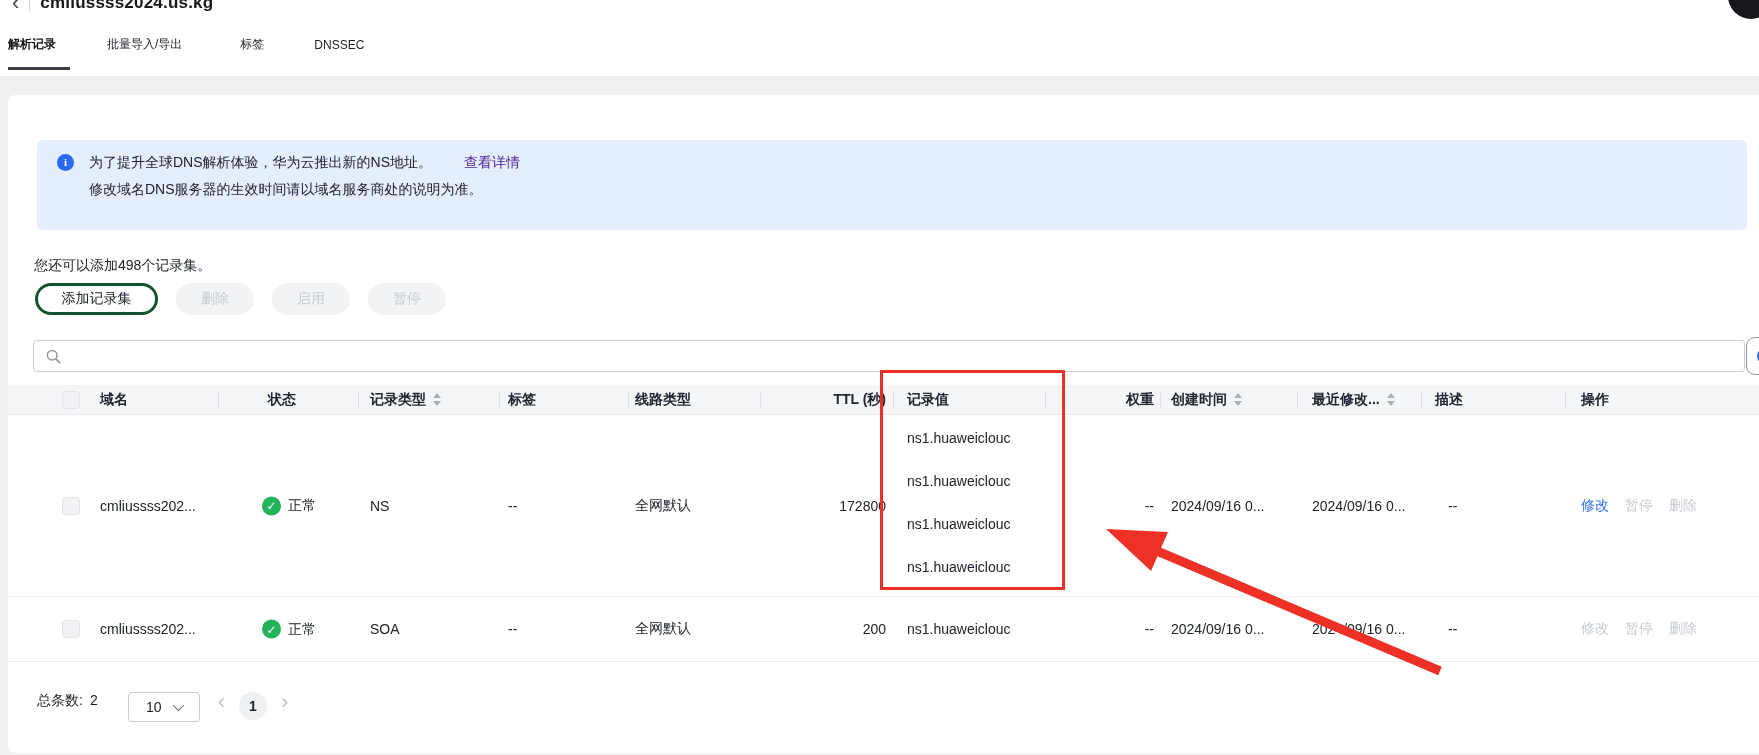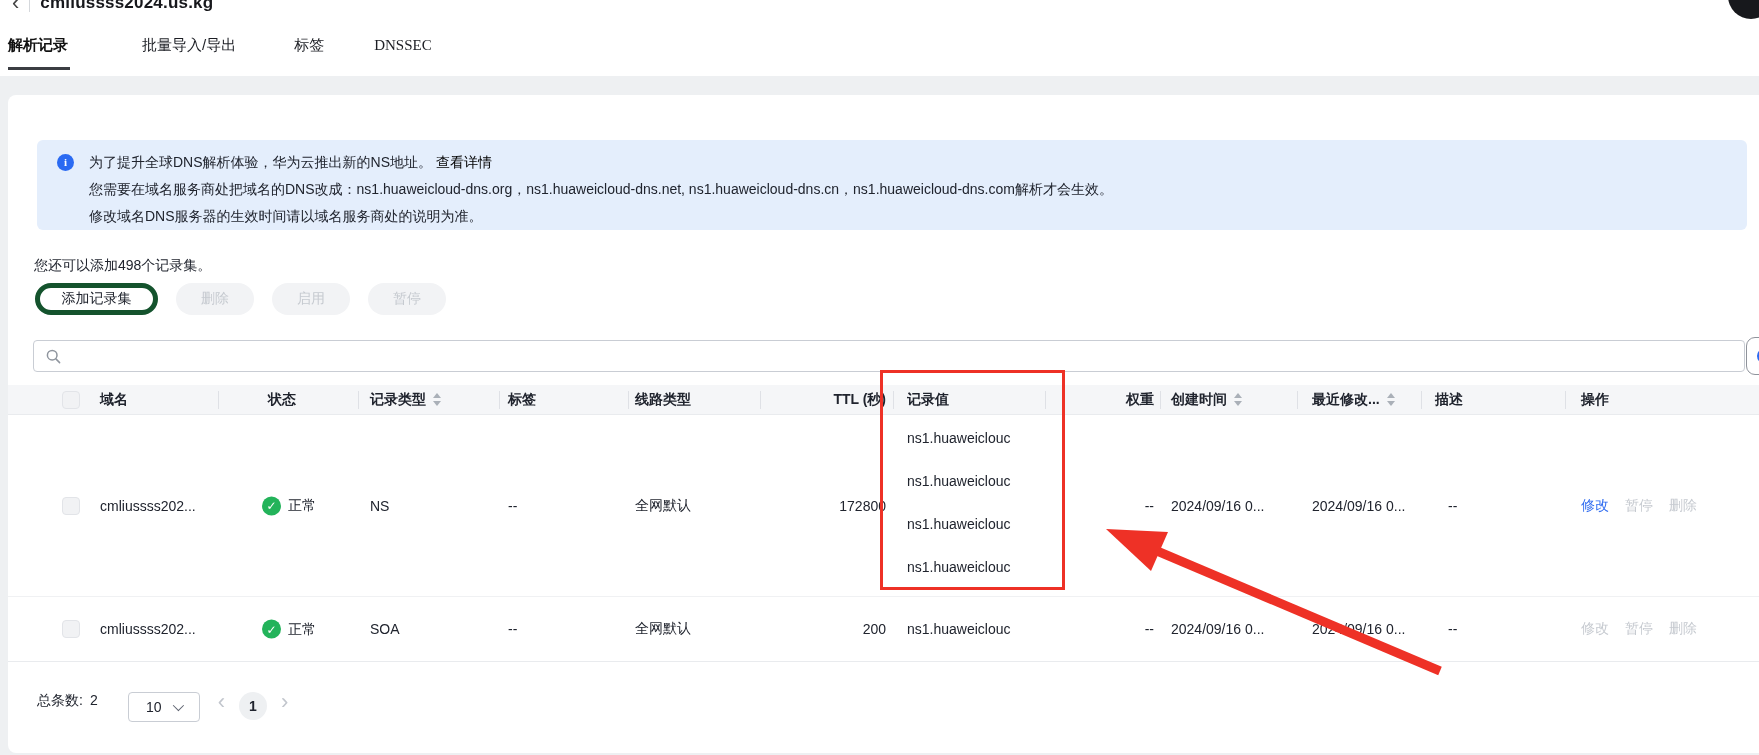--- a/index.html
+++ b/index.html
@@ -8,42 +8,42 @@
   #app { position:relative; width:1759px; height:755px; background:#fff; overflow:hidden; }
 
   
   .titlerow { position:absolute; top:-9px; left:12px; height:24px; display:flex; align-items:center; gap:10px; z-index:5; }
   .back-btn { font-size:22px; color:#444; line-height:22px; cursor:pointer; }
   .title-divider { width:1px; height:17px; background:#d5d8dc; }
   .page-title { font-size:17px; font-weight:700; color:#17181c; letter-spacing:.2px; }
   .corner-circle { position:absolute; top:-27px; right:-15px; width:46px; height:46px; border-radius:50%; background:#17181c; z-index:6; }
 
   
-  .tabs { position:absolute; top:36px; left:8px; display:flex; align-items:center; font-size:15px; color:#1c1e24; z-index:4; }
+  .tabs { position:absolute; top:36px; left:8px; display:flex; align-items:center; font-size:12px; color:#1c1e24; z-index:4; }
   .tab { cursor:pointer; }
-  .tab.t2 { margin-left:74px; } .tab.t3 { margin-left:58px; } .tab.t4 { margin-left:50px;font-family:Liberation Serif, serif; }
+  .tab.t2 { margin-left:51px; } .tab.t3 { margin-left:58px; } .tab.t4 { margin-left:50px; }
   .tab.active { font-weight:600; color:#111; }
   .tab-underline { position:absolute; top:67px; left:8px; width:62px; height:3px; background:#3b3d42; z-index:4; }
 
   .page-bg { position:absolute; left:0; right:0; top:76px; bottom:0; background:#eef0f2; }
 
   
   .card { position:absolute; left:8px; top:95px; width:1751px; height:658px; background:#fff; border-radius:8px 0 0 8px; }
 
   
   .banner { position:absolute; left:29px; top:45px; width:1710px; height:90px; background:#e4eefc; border-radius:6px; padding:9px 18px 0 52px; font-size:14px; color:#20242e; line-height:27px; }
   .info-icon { position:absolute; left:20px; top:14px; width:17px; height:17px; border-radius:50%; background:#2a6af2; color:#fff; font-size:11px; font-weight:700; text-align:center; line-height:17px; font-family:"Liberation Serif",serif; }
-  .banner a { color:#000000; text-decoration:none; cursor:pointer; }
+  .banner a { color:#4c1d95; text-decoration:none; cursor:pointer;margin-left:28px; }
 
   .quota { position:absolute; left:26px; top:162px; font-size:14px; color:#20242e; }
 
   
   .toolbar { position:absolute; left:27px; top:188px; display:flex; gap:18px; }
   .pill { height:32px; border-radius:16px; font-size:14px; display:flex; align-items:center; justify-content:center; cursor:pointer; }
-  .pill.primary { width:123px; background:#fff; border:5px solid #14532d; color:#20242e; }
+  .pill.primary { width:123px; background:#fff; border:3px solid #14532d; color:#20242e; }
   .pill.disabled { width:78px; background:#f2f3f5; border:none; color:#c6cad0; cursor:default; }
 
   
   .searchrow { position:absolute; left:25px; top:245px; width:1712px; height:32px; border:1px solid #c9cdd4; border-radius:4px; display:flex; align-items:center; padding:0 12px; background:#fff; }
   .searchrow input { border:none; outline:none; flex:1; font-size:14px; color:#20242e; margin-left:9px; font-family:inherit; background:transparent; }
   .searchrow input::placeholder { color:#8f959e; }
   .helper-btn { position:absolute; left:1738px; top:242px; width:38px; height:38px; border:1px solid #8f939b; border-radius:9px; background:#fff; display:flex; align-items:center; justify-content:center; cursor:pointer; }
   .helper-glyph { width:16px; height:16px; border:3px solid #2a6af2; border-bottom-color:#e58f2a; border-radius:50%; }
 
   
@@ -123,21 +123,20 @@
   <div class="page-bg"></div>
 
   <div class="card">
 
     <div class="banner">
       <span class="info-icon">i</span>
       <div>
         <span>为了提升全球DNS解析体验，华为云推出新的NS地址。</span>
         <a>查看详情</a>
       </div>
-      <div>您需要在域名服务商处把域名的DNS改成：ns1.huaweicloud-dns.org，ns1.huaweicloud-dns.net, ns1.huaweicloud-dns.cn，ns1.huaweicloud-dns.com解析才会生效。</div>
       <div>修改域名DNS服务器的生效时间请以域名服务商处的说明为准。</div>
     </div>
 
     <div class="quota">您还可以添加498个记录集。</div>
 
     <div class="toolbar">
       <button class="pill primary">添加记录集</button>
       <button class="pill disabled">删除</button>
       <button class="pill disabled">启用</button>
       <button class="pill disabled">暂停</button>

